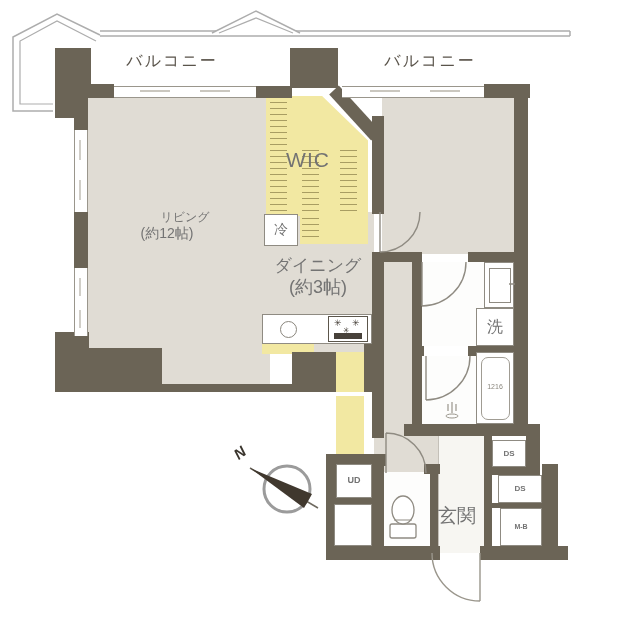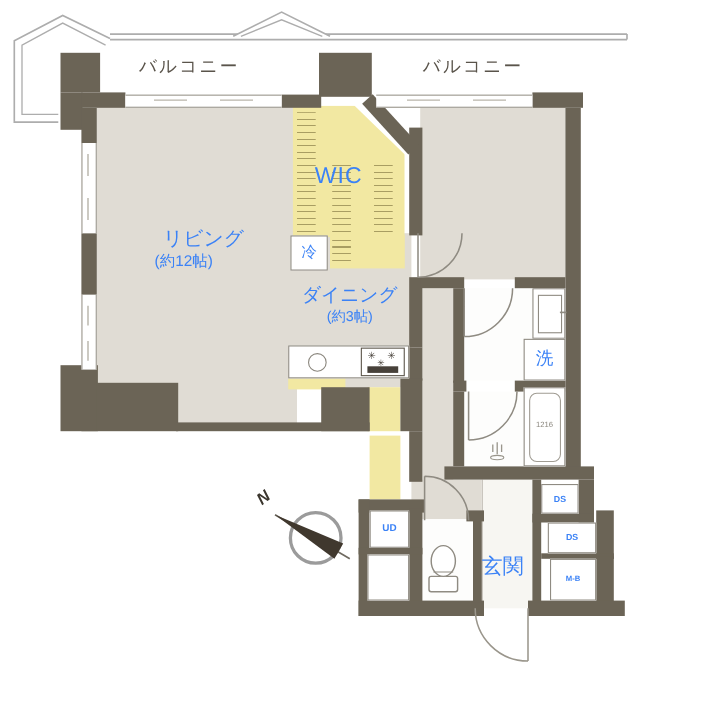--- a/index.html
+++ b/index.html
@@ -6,21 +6,21 @@
   #plan{position:relative;width:640px;height:638px;background:#ffffff;overflow:hidden;
         font-family:"Liberation Sans","DejaVu Sans",sans-serif;color:#4d463c;}
   .abs{position:absolute;}
   .wall{position:absolute;background:#6b6456;}
   .floor{position:absolute;background:#e0dcd4;}
   .wfloor{position:absolute;background:#fdfdfc;}
   .yellow{position:absolute;background:#f2e8a2;}
   .box{position:absolute;background:#ffffff;border:1.5px solid #8f8b82;box-sizing:border-box;
        display:flex;align-items:center;justify-content:center;}
   .lbl{position:absolute;display:flex;flex-direction:column;align-items:center;justify-content:center;
-       text-align:center;line-height:1.25;color:#3b82f6;}
+       text-align:center;line-height:1.25;color:#737373;}
   .win{position:absolute;background:#ffffff;box-sizing:border-box;}
   .winV{border-left:1.5px solid #9a968c;border-right:1.5px solid #9a968c;}
   .winH{border-top:1.5px solid #9a968c;border-bottom:1.5px solid #9a968c;}
   .hatch{position:absolute;background:repeating-linear-gradient(to bottom,#a89d62 0px,#a89d62 1px,transparent 1px,transparent 6px);}
   svg{position:absolute;left:0;top:0;pointer-events:none;}
 </style>
 </head>
 <body>
 
 <div id="plan">
@@ -176,27 +176,27 @@
     <circle cx="287" cy="489" r="23" fill="none" stroke="#9b9b9b" stroke-width="3"></circle>
     <line x1="250" y1="468" x2="318" y2="508" stroke="#6f6a60" stroke-width="1.5"></line>
     <polygon points="250,468 304,508 312,494" fill="#40382e"></polygon>
   </svg>
   <div class="lbl" style="left:230px;top:443px;width:20px;height:20px;font-size:15px;font-weight:bold;font-style:italic;color:#3a352d;transform:rotate(-38deg);">N</div>
 
   <div class="lbl" style="left:110px;top:48px;width:124px;height:26px;font-size:16px;letter-spacing:2px;color:#5a544b;">バルコニー</div>
   <div class="lbl" style="left:368px;top:48px;width:124px;height:26px;font-size:16px;letter-spacing:2px;color:#5a544b;">バルコニー</div>
 
   <div class="lbl" style="left:92px;top:188px;width:150px;height:76px;">
-    <span style="font-size:18px;margin-left:36px;">リビング</span>
+    <span style="font-size:12px;margin-left:36px;">リビング</span>
     <span style="font-size:14px;">(約12帖)</span>
   </div>
 
   <div class="lbl" style="left:268px;top:146px;width:80px;height:28px;font-size:21px;letter-spacing:1px;">WIC</div>
 
 
   <div class="lbl" style="left:264px;top:256px;width:108px;height:42px;">
     <span style="font-size:17px;">ダイニング</span>
-    <span style="font-size:13px;">(約3帖)</span>
+    <span style="font-size:18px;">(約3帖)</span>
   </div>
 
   <div class="lbl" style="left:430px;top:502px;width:54px;height:28px;font-size:19px;">玄関</div>
 
 </div>
 
 </body></html>

